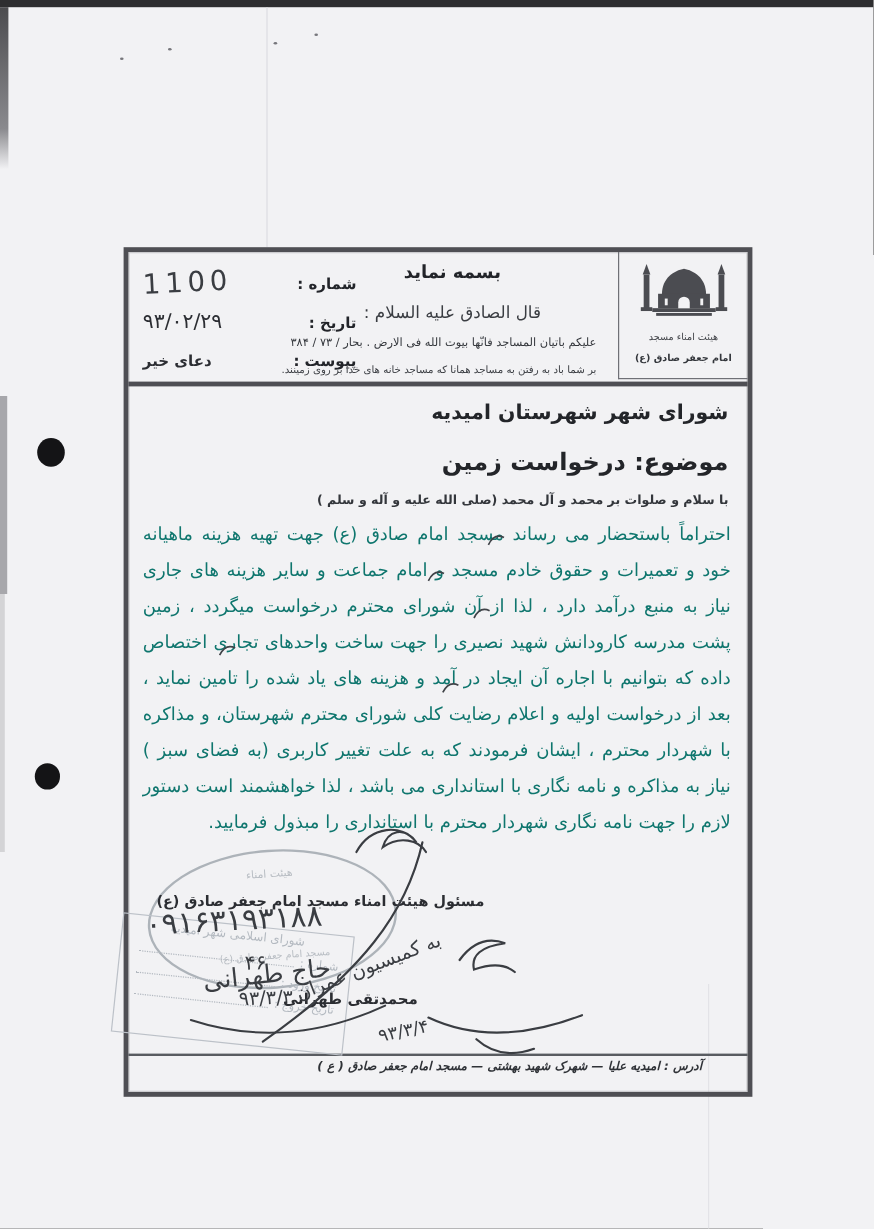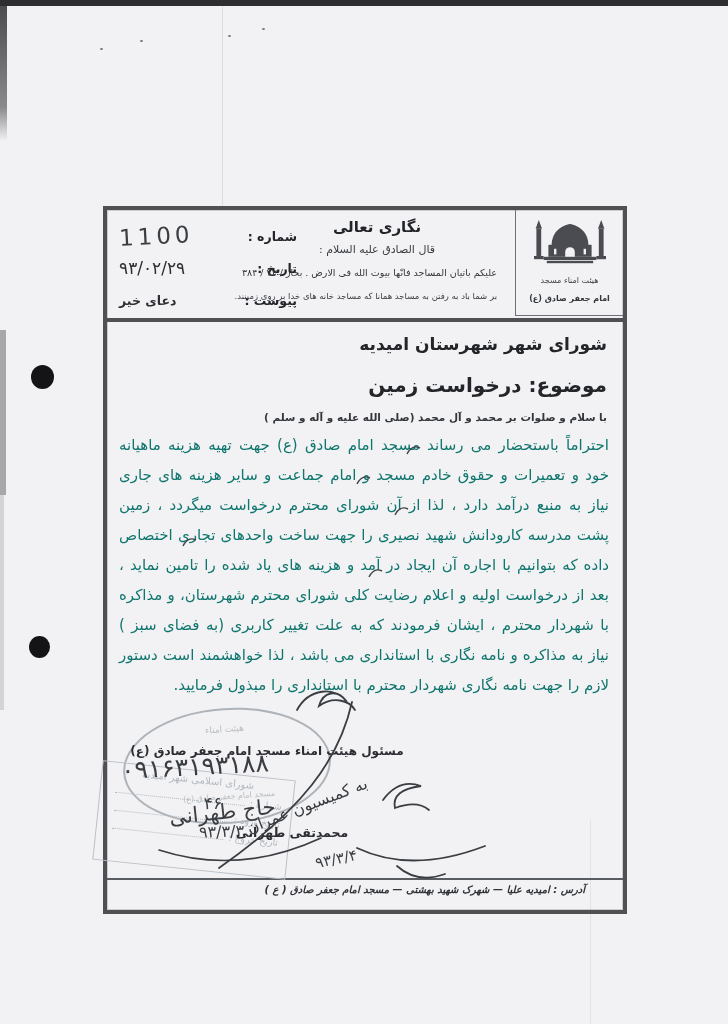--- a/index.html
+++ b/index.html
@@ -33,21 +33,21 @@
   .hfield{display:flex;flex-direction:row;justify-content:space-between;align-items:center;height:32px;direction:rtl;}
   .hlabel{font-weight:bold;font-size:12.5px;color:#222429;white-space:nowrap;}
   .hval{font-size:12.5px;white-space:nowrap;}
   .hval.bold{font-weight:bold;}
   .handwrite{color:#3a3d42;}
   .num-hand{font-size:23px;letter-spacing:4px;transform:rotate(-3deg);direction:ltr;}
   .date-val{font-size:17px;direction:ltr;}
 
   .hdr-center{position:absolute;left:150px;top:8px;width:240px;text-align:center;direction:rtl;}
   .basmala{font-size:15px;font-weight:bold;color:#222429;}
-  .hadith-intro{font-size:11px;margin-top:7px;color:#3a3d42;white-space:nowrap;}
+  .hadith-intro{font-size:14px;margin-top:17px;color:#3a3d42;white-space:nowrap;}
   .hadith{font-size:9.5px;margin-top:11px;color:#33363b;white-space:nowrap;}
   .hadith-trans{font-size:8.5px;margin-top:13px;color:#3a3d42;white-space:nowrap;}
 
   .emblem-box{position:absolute;right:0;top:0;width:108px;height:106px;border:1px solid #6f7076;border-top:none;border-right:none;text-align:center;padding-top:5px;}
   .mosque-svg{width:80px;height:50px;display:block;margin:0 auto;}
   .emblem-org{font-size:8px;color:#3c3e43;margin-top:11px;white-space:nowrap;}
   .emblem-name{font-size:8px;font-weight:bold;color:#33363b;margin-top:9px;white-space:nowrap;}
 
   .hdr-divider{position:absolute;left:0;right:0;top:108px;height:4px;background:#4f4f54;}
 
@@ -125,21 +125,21 @@
         <span class="hlabel">تاریخ :</span>
         <span class="hval date-val">۹۳/۰۲/۲۹</span>
       </div>
       <div class="hfield">
         <span class="hlabel">پیوست :</span>
         <span class="hval bold">دعای خیر</span>
       </div>
     </div>
 
     <div class="hdr-center">
-      <div class="basmala">نگاری تعالی</div>
+      <div class="basmala">بسمه نماید</div>
       <div class="hadith-intro">قال الصادق علیه السلام :</div>
       <div class="hadith">علیکم باتیان المساجد فانّها بیوت الله فی الارض . بحار / ۷۳ / ۳۸۴</div>
       <div class="hadith-trans">بر شما باد به رفتن به مساجد همانا که مساجد خانه های خدا بر روی زمینند.</div>
     </div>
 
     <div class="emblem-box">
       <svg class="mosque-svg" viewBox="0 0 100 60">
         <g fill="#4b4c51">
           <rect x="8" y="16" width="6" height="36"></rect>
           <rect x="5" y="50" width="12" height="4"></rect>

